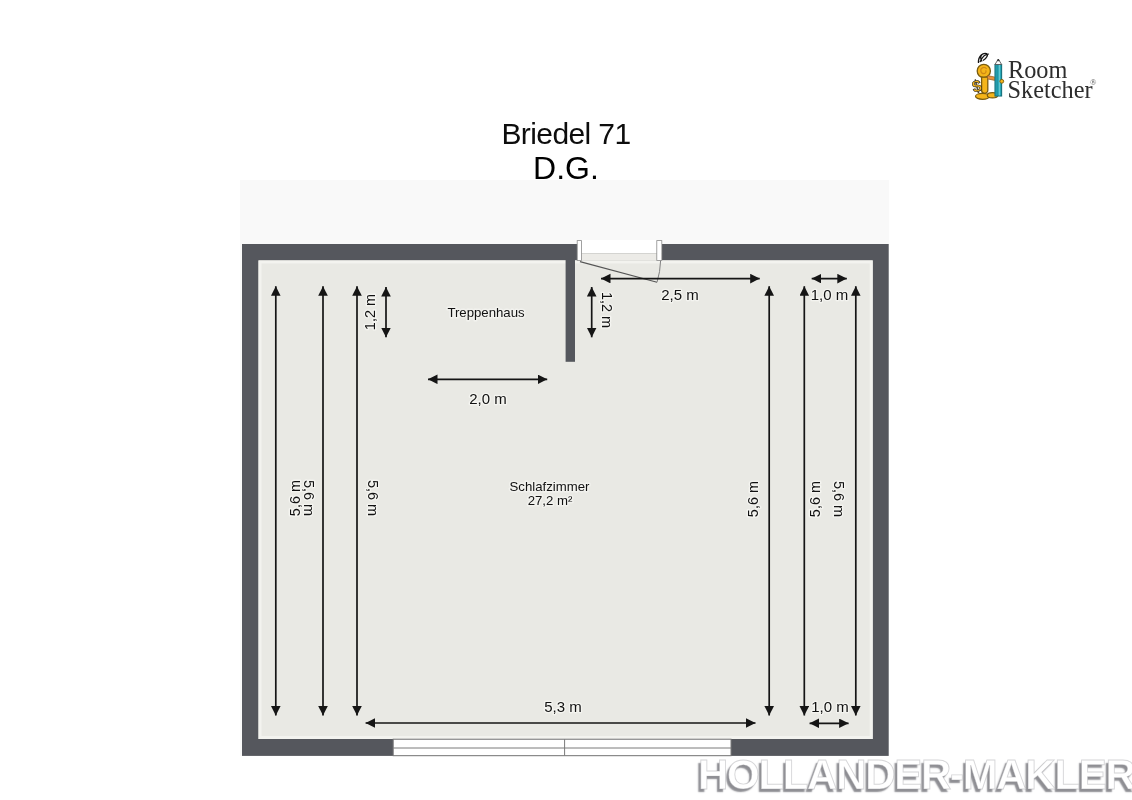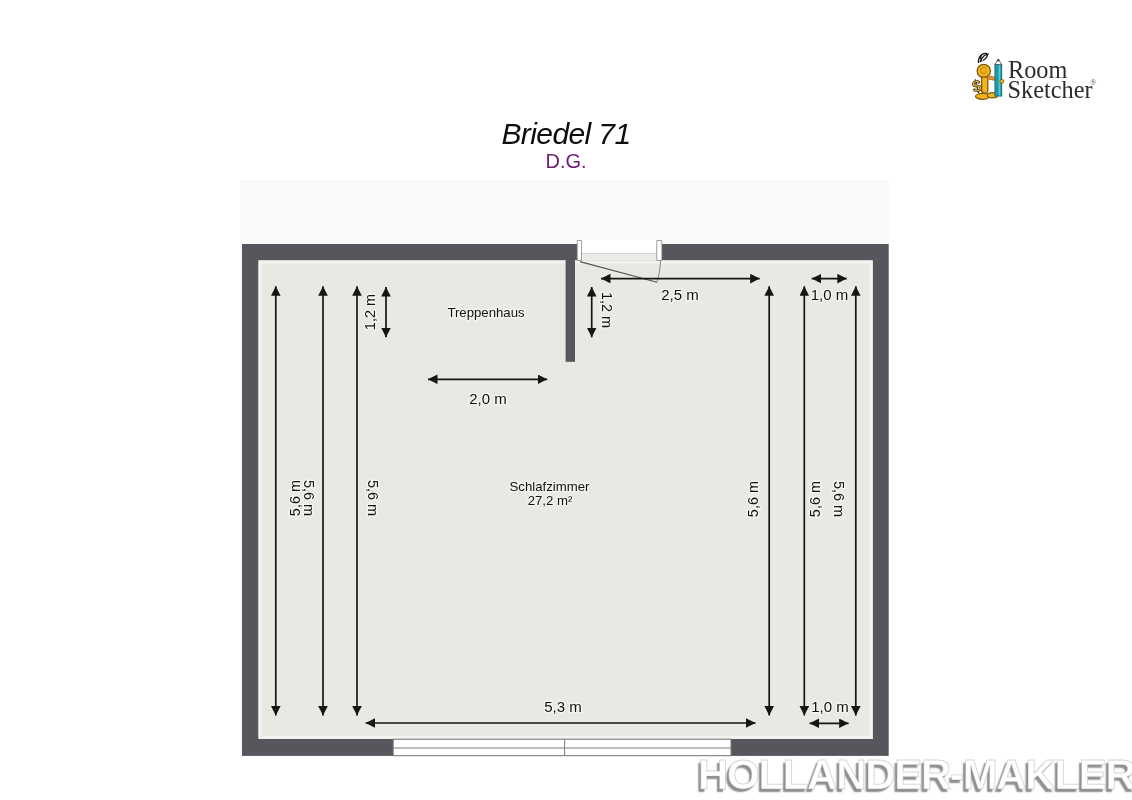--- a/index.html
+++ b/index.html
@@ -3,26 +3,26 @@
 <meta charset="utf-8">
 <style>
   html,body{margin:0;padding:0;}
   body{width:1132px;height:800px;background:#ffffff;overflow:hidden;position:relative;
        font-family:"Liberation Sans", sans-serif;}
   .abs{position:absolute;}
 </style>
 </head>
 <body>
 
-<div class="abs" style="left:0;top:117px;width:1132px;text-align:center;font-style:italic;">
+<div class="abs" style="left:0;top:117px;width:1132px;text-align:center;">
   <div style="margin-left:0px;width:1132px;"><span style="font-size:30px;color:#0d0d0d;letter-spacing:-0.6px;position:relative;left:0px;">Briedel 71</span></div>
 </div>
 
 <div class="abs" style="left:0;top:150px;width:1132px;text-align:center;">
-  <span style="font-size:20px;color:#701a75;">D.G.</span>
+  <span style="font-size:32px;color:#000000;">D.G.</span>
 </div>
 
 <div class="abs" style="left:972px;top:50px;width:160px;height:55px;">
   <svg width="160" height="55" viewBox="0 0 160 55">
 
     <path d="M6.5,13 C6,6 11,2.5 14.5,3.5 C16.5,4.5 15,8 11,10.5 M8,12 C10.5,6.5 14,4 16.8,4.2 M10,11.5 C8.5,9 8.5,6 10,4.5" fill="none" stroke="#151515" stroke-width="1.3"></path>
 
     <circle cx="11.8" cy="21" r="6.6" fill="#f5b51a" stroke="#7a5c10" stroke-width="1.3"></circle>
 
     <path d="M14.6,19 a3.1,3.1 0 1 0 -2.7,4.6 a2,2 0 0 0 1.7,-3.2" fill="none" stroke="#d08a14" stroke-width="1.2"></path>

